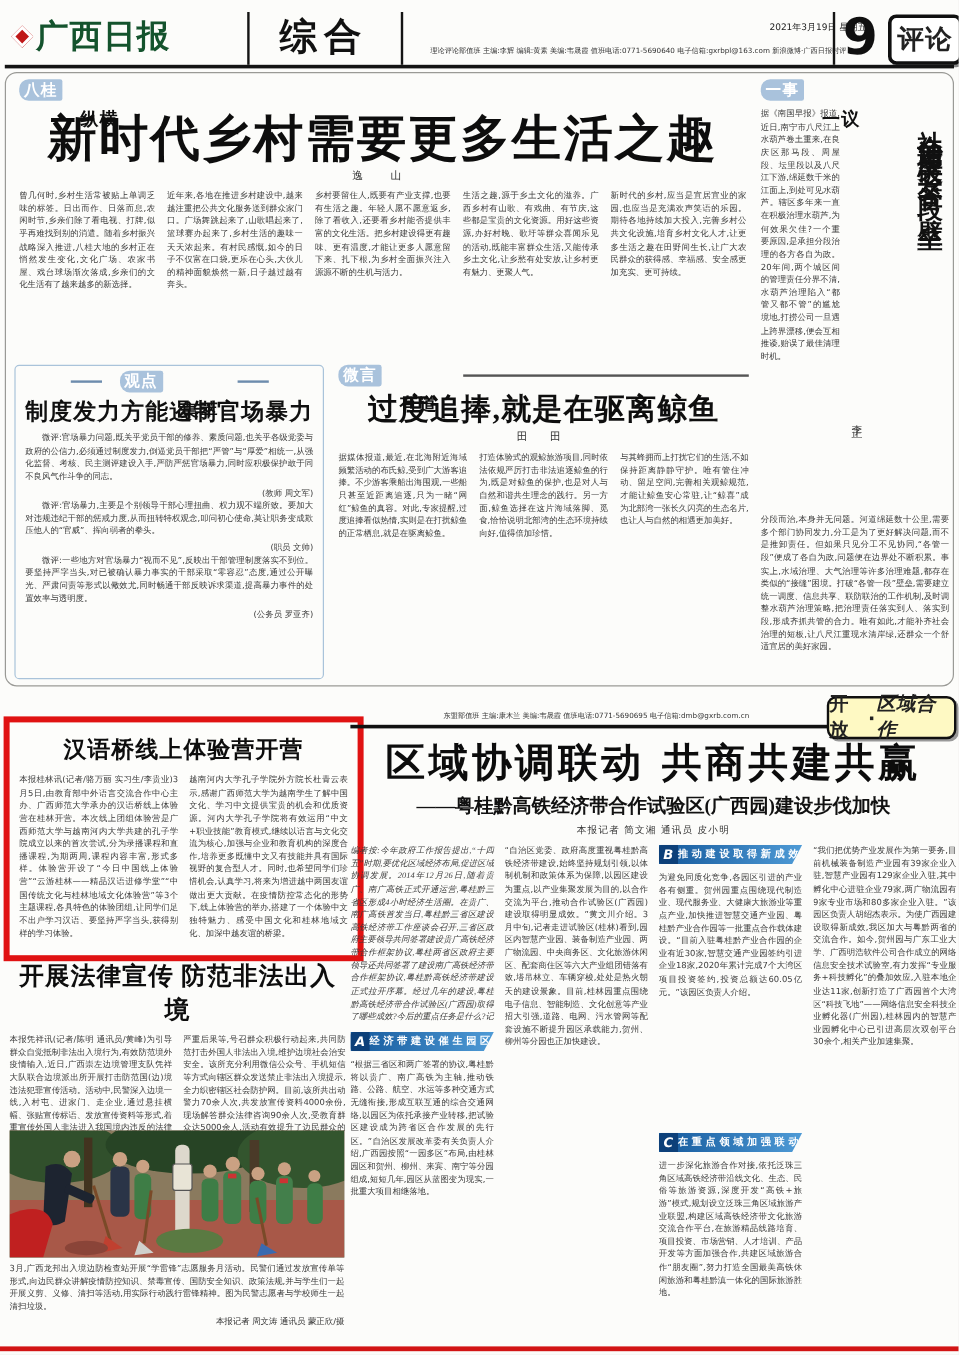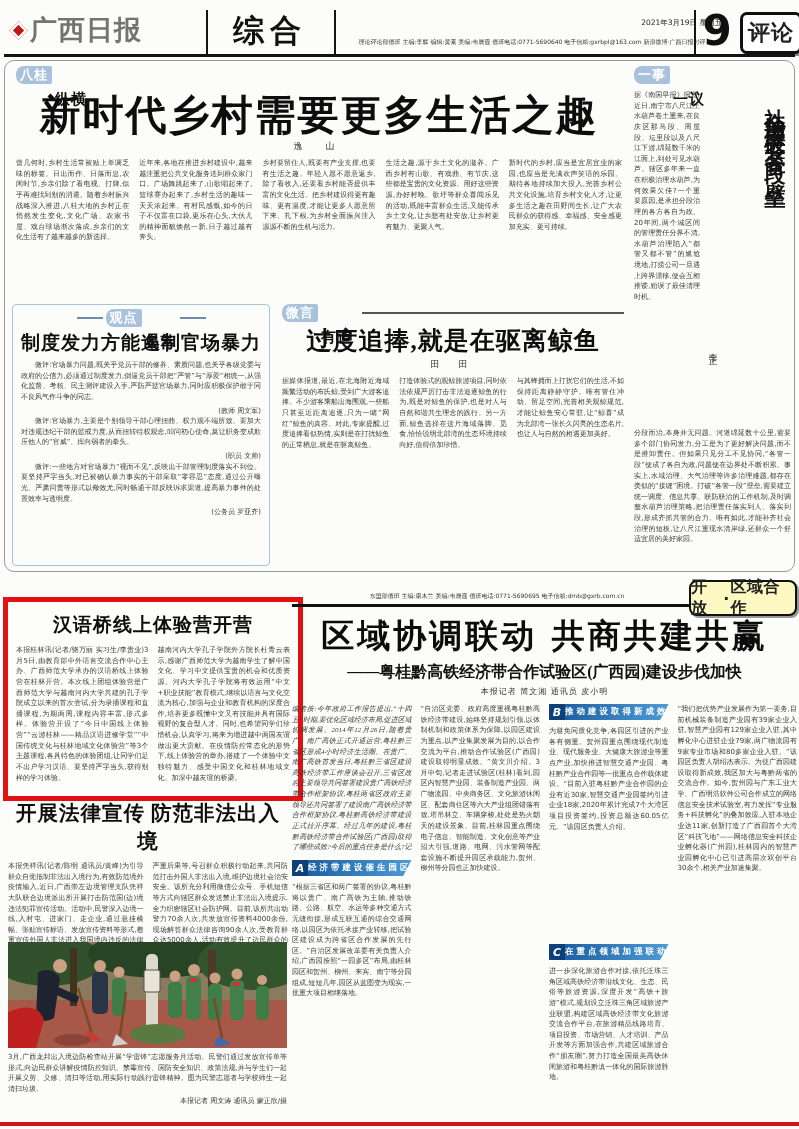--- a/index.html
+++ b/index.html
@@ -6,34 +6,34 @@
   body{width:799px;height:1129px;background:#e9e8e4;font-family:"DejaVu Sans",sans-serif;}
   .page{position:relative;width:799px;height:1129px;background:#fcfcfa;overflow:hidden;color:#222;}
   .abs{position:absolute;}
   .tinytext{font-size:7px;line-height:1.52;text-align:justify;color:#3a3a3a;overflow:hidden;}
   .tinytext p{margin:0 0 3px 0;text-indent:2em;}
 
   
   .masthead{top:8px;left:4px;width:791px;height:46px;border-bottom:0;}
   .mast-logo{left:8px;top:4px;display:flex;align-items:center;gap:5px;}
   .diamond{width:13px;height:13px;background:#c01818;transform:rotate(45deg);display:inline-block;box-shadow:inset 0 0 0 2.5px #fff,inset 0 0 0 5px #c01818;}
-  .paper-name{font-family:"Liberation Serif",serif;font-weight:900;font-size:27px;letter-spacing:1px;color:#737373;}
+  .paper-name{font-family:"Liberation Serif",serif;font-weight:900;font-size:27px;letter-spacing:1px;color:#14532d;}
   .vline{width:2px;background:#141414;top:2px;height:44px;}
   .sec-left{left:208px;top:2px;width:116px;text-align:center;font-weight:900;font-size:31px;letter-spacing:6px;color:#111;}
   .mast-info{left:338px;top:30px;width:380px;font-size:6px;color:#333;text-align:center;white-space:nowrap;overflow:hidden;}
   .mast-date{left:480px;top:10px;width:238px;font-size:7.5px;color:#222;text-align:right;}
   .page-num{left:694px;top:-2px;width:38px;text-align:center;font-size:42px;font-weight:900;color:#101010;}
   .sec-right{left:736px;top:4px;width:56px;height:36px;border:3px solid #101010;border-radius:7px;display:flex;align-items:center;justify-content:center;font-weight:900;font-size:22px;letter-spacing:1px;box-shadow:2px 2px 0 #888;background:#fff;}
   .mast-rule{top:54px;left:4px;width:791px;height:3px;background:#141414;}
 
   
   .top-frame{top:60px;left:4px;width:789px;height:510px;border:1px solid #9a9a96;border-radius:10px;}
 
   
-  .label{display:flex;align-items:center;gap:3px;height:18px;}
+  .label{display:flex;align-items:center;gap:15px;height:18px;}
   .label .lead{background:#a9c2dc;color:#fff;font-weight:900;font-size:13px;padding:0 4px;border-radius:8px 2px 2px 8px;letter-spacing:1px;}
   .label .rest{color:#101010;font-weight:900;font-size:15px;letter-spacing:1px;margin-top:48px;}
   .label .rule{flex:1;height:2px;background:#555;margin-left:6px;}
   .label .dash{width:26px;height:2px;background:#6d8cad;}
 
   
   .bagui{left:16px;top:66px;width:606px;height:232px;}
   .bagui-headline{top:22px;left:0;width:100%;text-align:center;font-weight:900;font-size:41px;letter-spacing:2px;color:#0d0d0d;font-family:"DejaVu Sans",sans-serif;}
   .bagui-author{top:74px;left:0;width:100%;text-align:center;font-size:9px;letter-spacing:10px;color:#333;}
   .bagui-cols{top:92px;left:0;width:100%;height:138px;display:flex;gap:10px;}
@@ -75,21 +75,21 @@
   .photo{left:8px;top:942px;width:279px;height:106px;overflow:hidden;background:#7a6b55;}
   .caption{left:8px;top:1052px;width:279px;}
   .credit{text-align:right;font-size:7px;color:#333;margin-top:1px;}
 
   
   .quyu{left:292px;top:580px;width:505px;height:540px;}
   .quyu-info{top:12px;left:10px;width:390px;font-size:6px;color:#333;text-align:center;white-space:nowrap;overflow:hidden;}
   .quyu-rule{top:24px;left:0;width:402px;height:2.5px;background:#111;}
   .badge{top:0;right:0;width:104px;height:32px;border:2.5px solid #101010;border-radius:8px;background:#fef9c3;display:flex;align-items:center;justify-content:center;gap:1px;box-shadow:2px 2px 0 #999;}
   .badge .b1{font-weight:900;font-size:16px;}
-  .badge .b2{font-weight:900;font-size:16px;letter-spacing:0.5px;}
+  .badge .b2{font-weight:900;font-size:16px;font-style:italic;letter-spacing:0.5px;}
   .quyu-headline{top:34px;left:0;width:100%;text-align:center;font-weight:900;font-size:33px;letter-spacing:3px;color:#0c0c0c;}
   .quyu-subtitle{top:82px;left:0;width:100%;text-align:center;font-family:"Liberation Serif",serif;font-weight:900;font-size:16px;color:#111;}
   .quyu-byline{top:106px;left:0;width:100%;text-align:center;font-size:8px;color:#333;letter-spacing:1px;}
   .quyu-cols{top:124px;left:0;width:100%;height:414px;display:flex;gap:9px;}
   .quyu-cols>div{flex:1;overflow:hidden;}
   .editor-note{font-style:italic;font-family:"Liberation Serif",serif;}
   .secbar{height:16px;margin:6px 0;background:linear-gradient(90deg,#15599c,#4f9bd6);clip-path:polygon(0 0,100% 0,93% 100%,0 100%);display:flex;align-items:center;color:#fff;}
   .secbar .chip{width:16px;height:16px;background:#0d4079;color:#fff;font-weight:900;font-size:11px;font-style:italic;display:flex;align-items:center;justify-content:center;border-radius:3px 0 0 3px;}
   .secbar .t{flex:1;text-align:center;font-size:8.5px;font-weight:700;letter-spacing:3px;}
 

